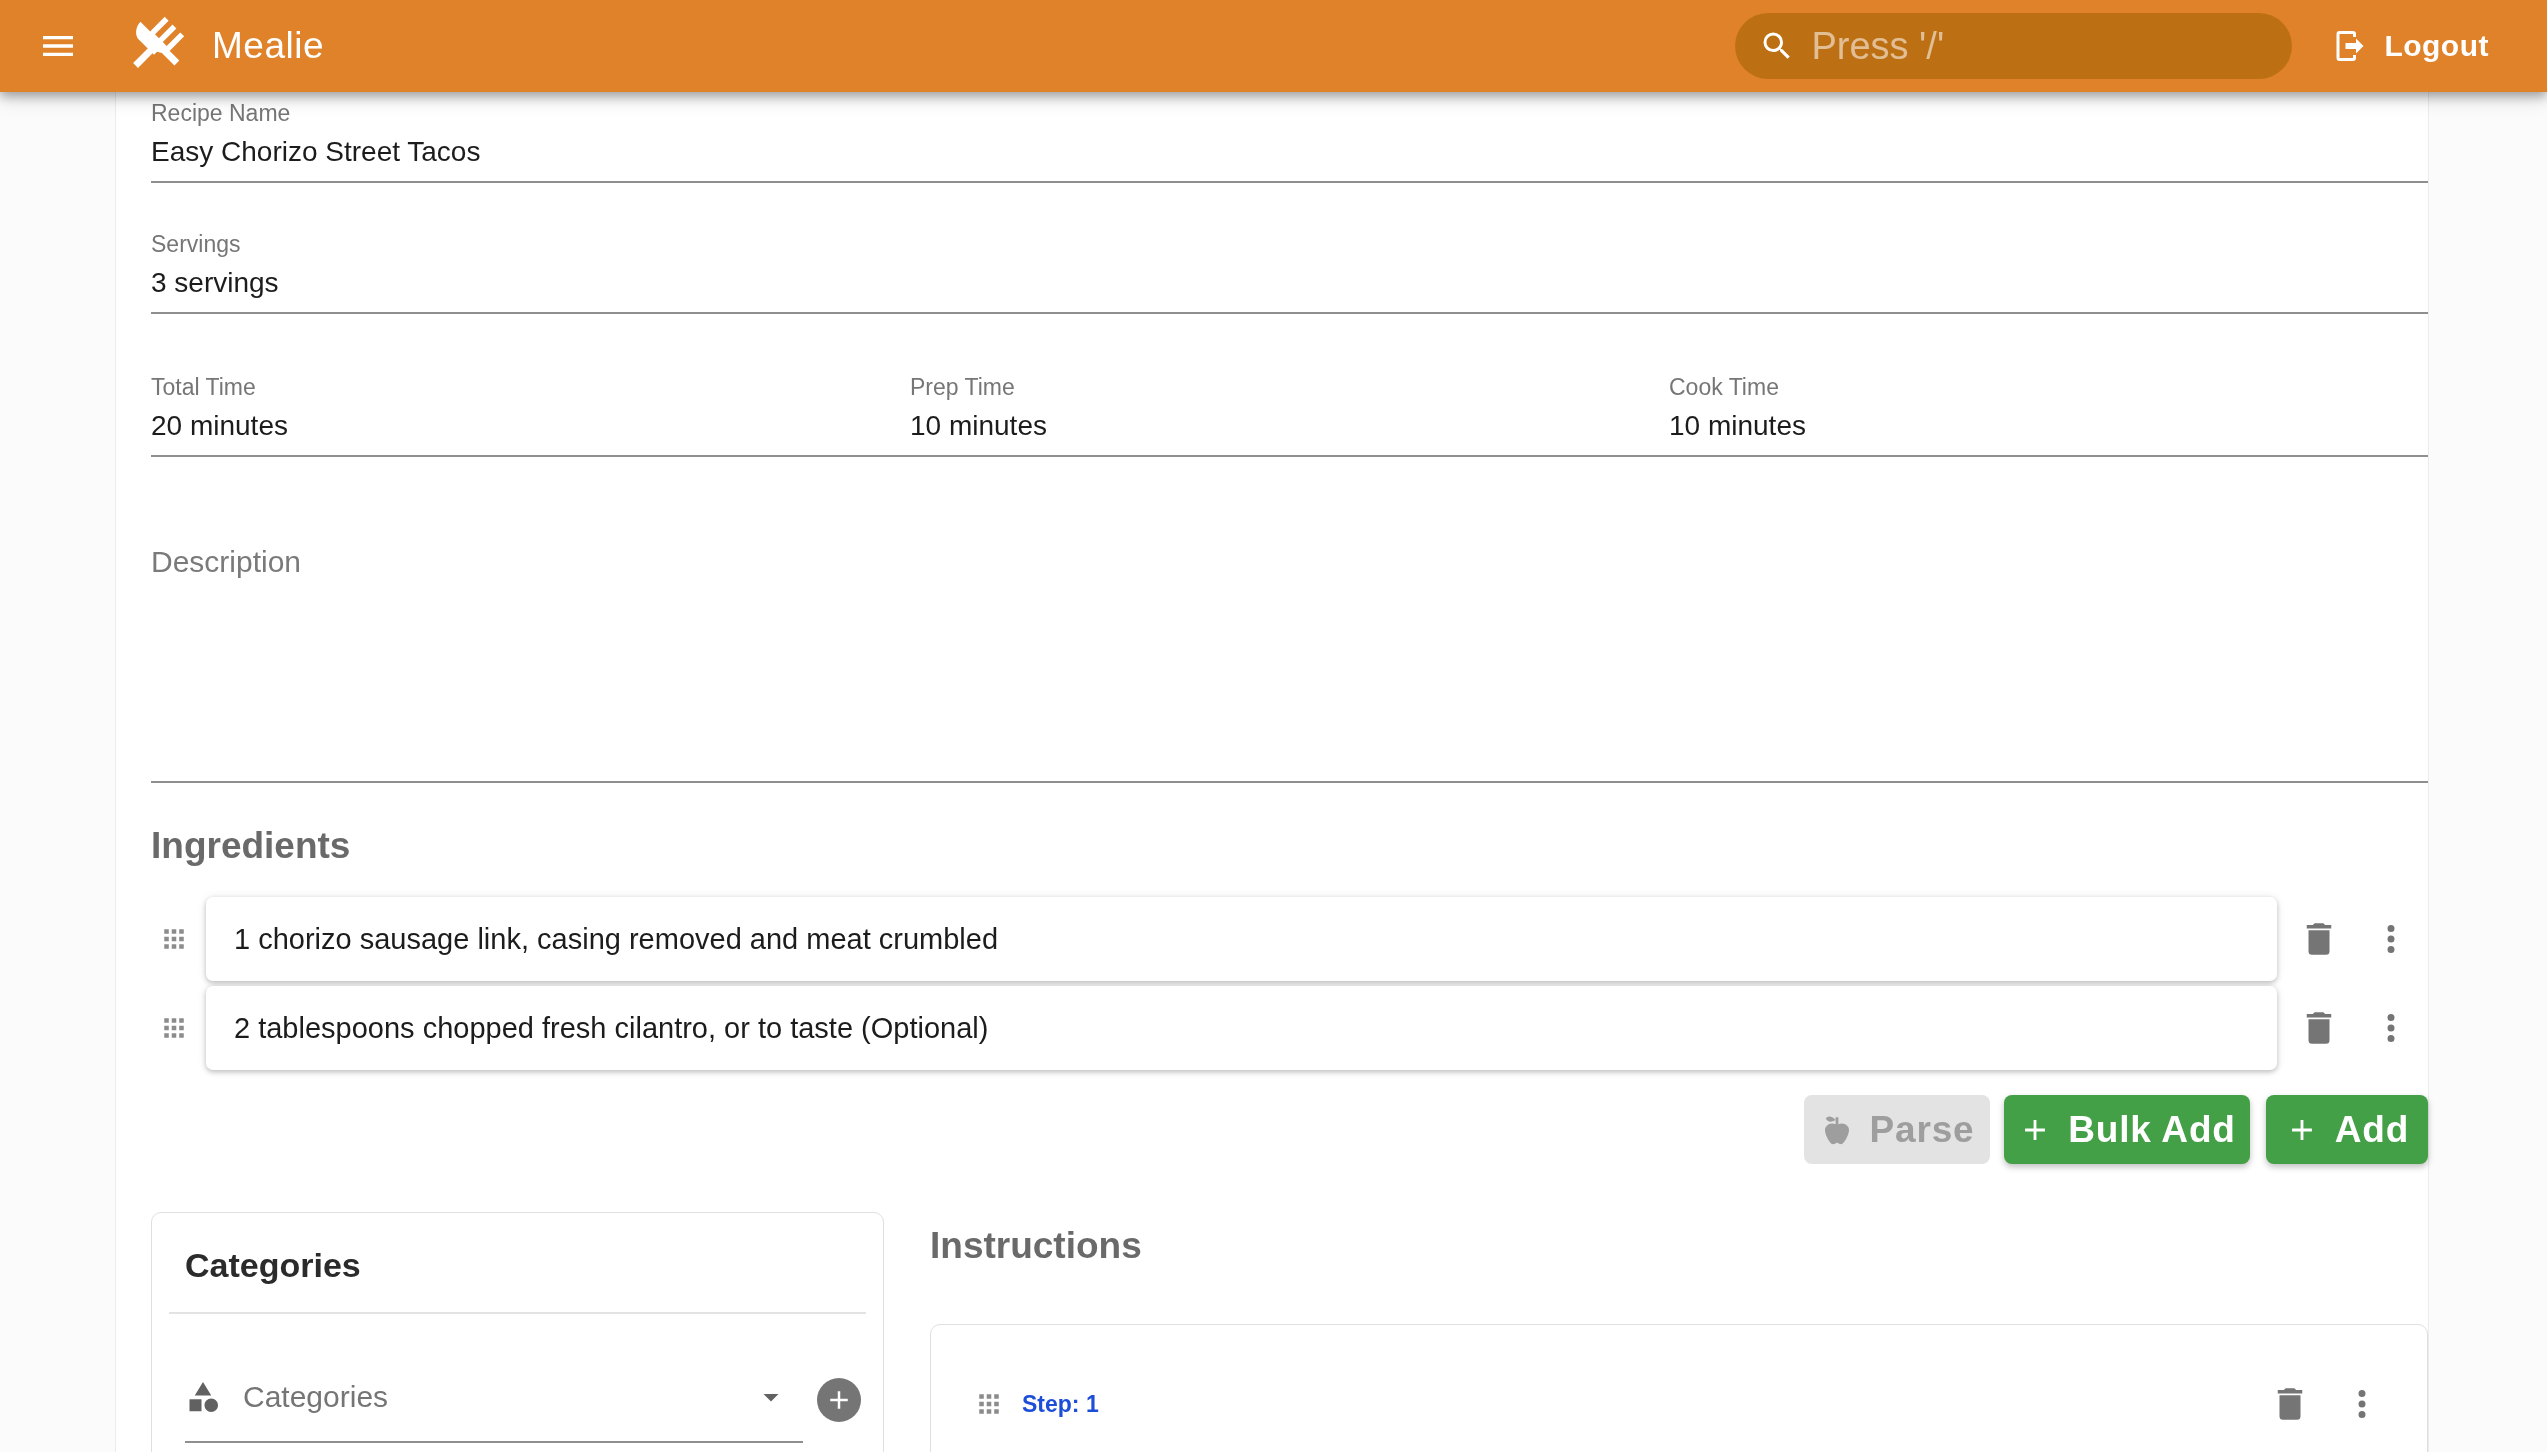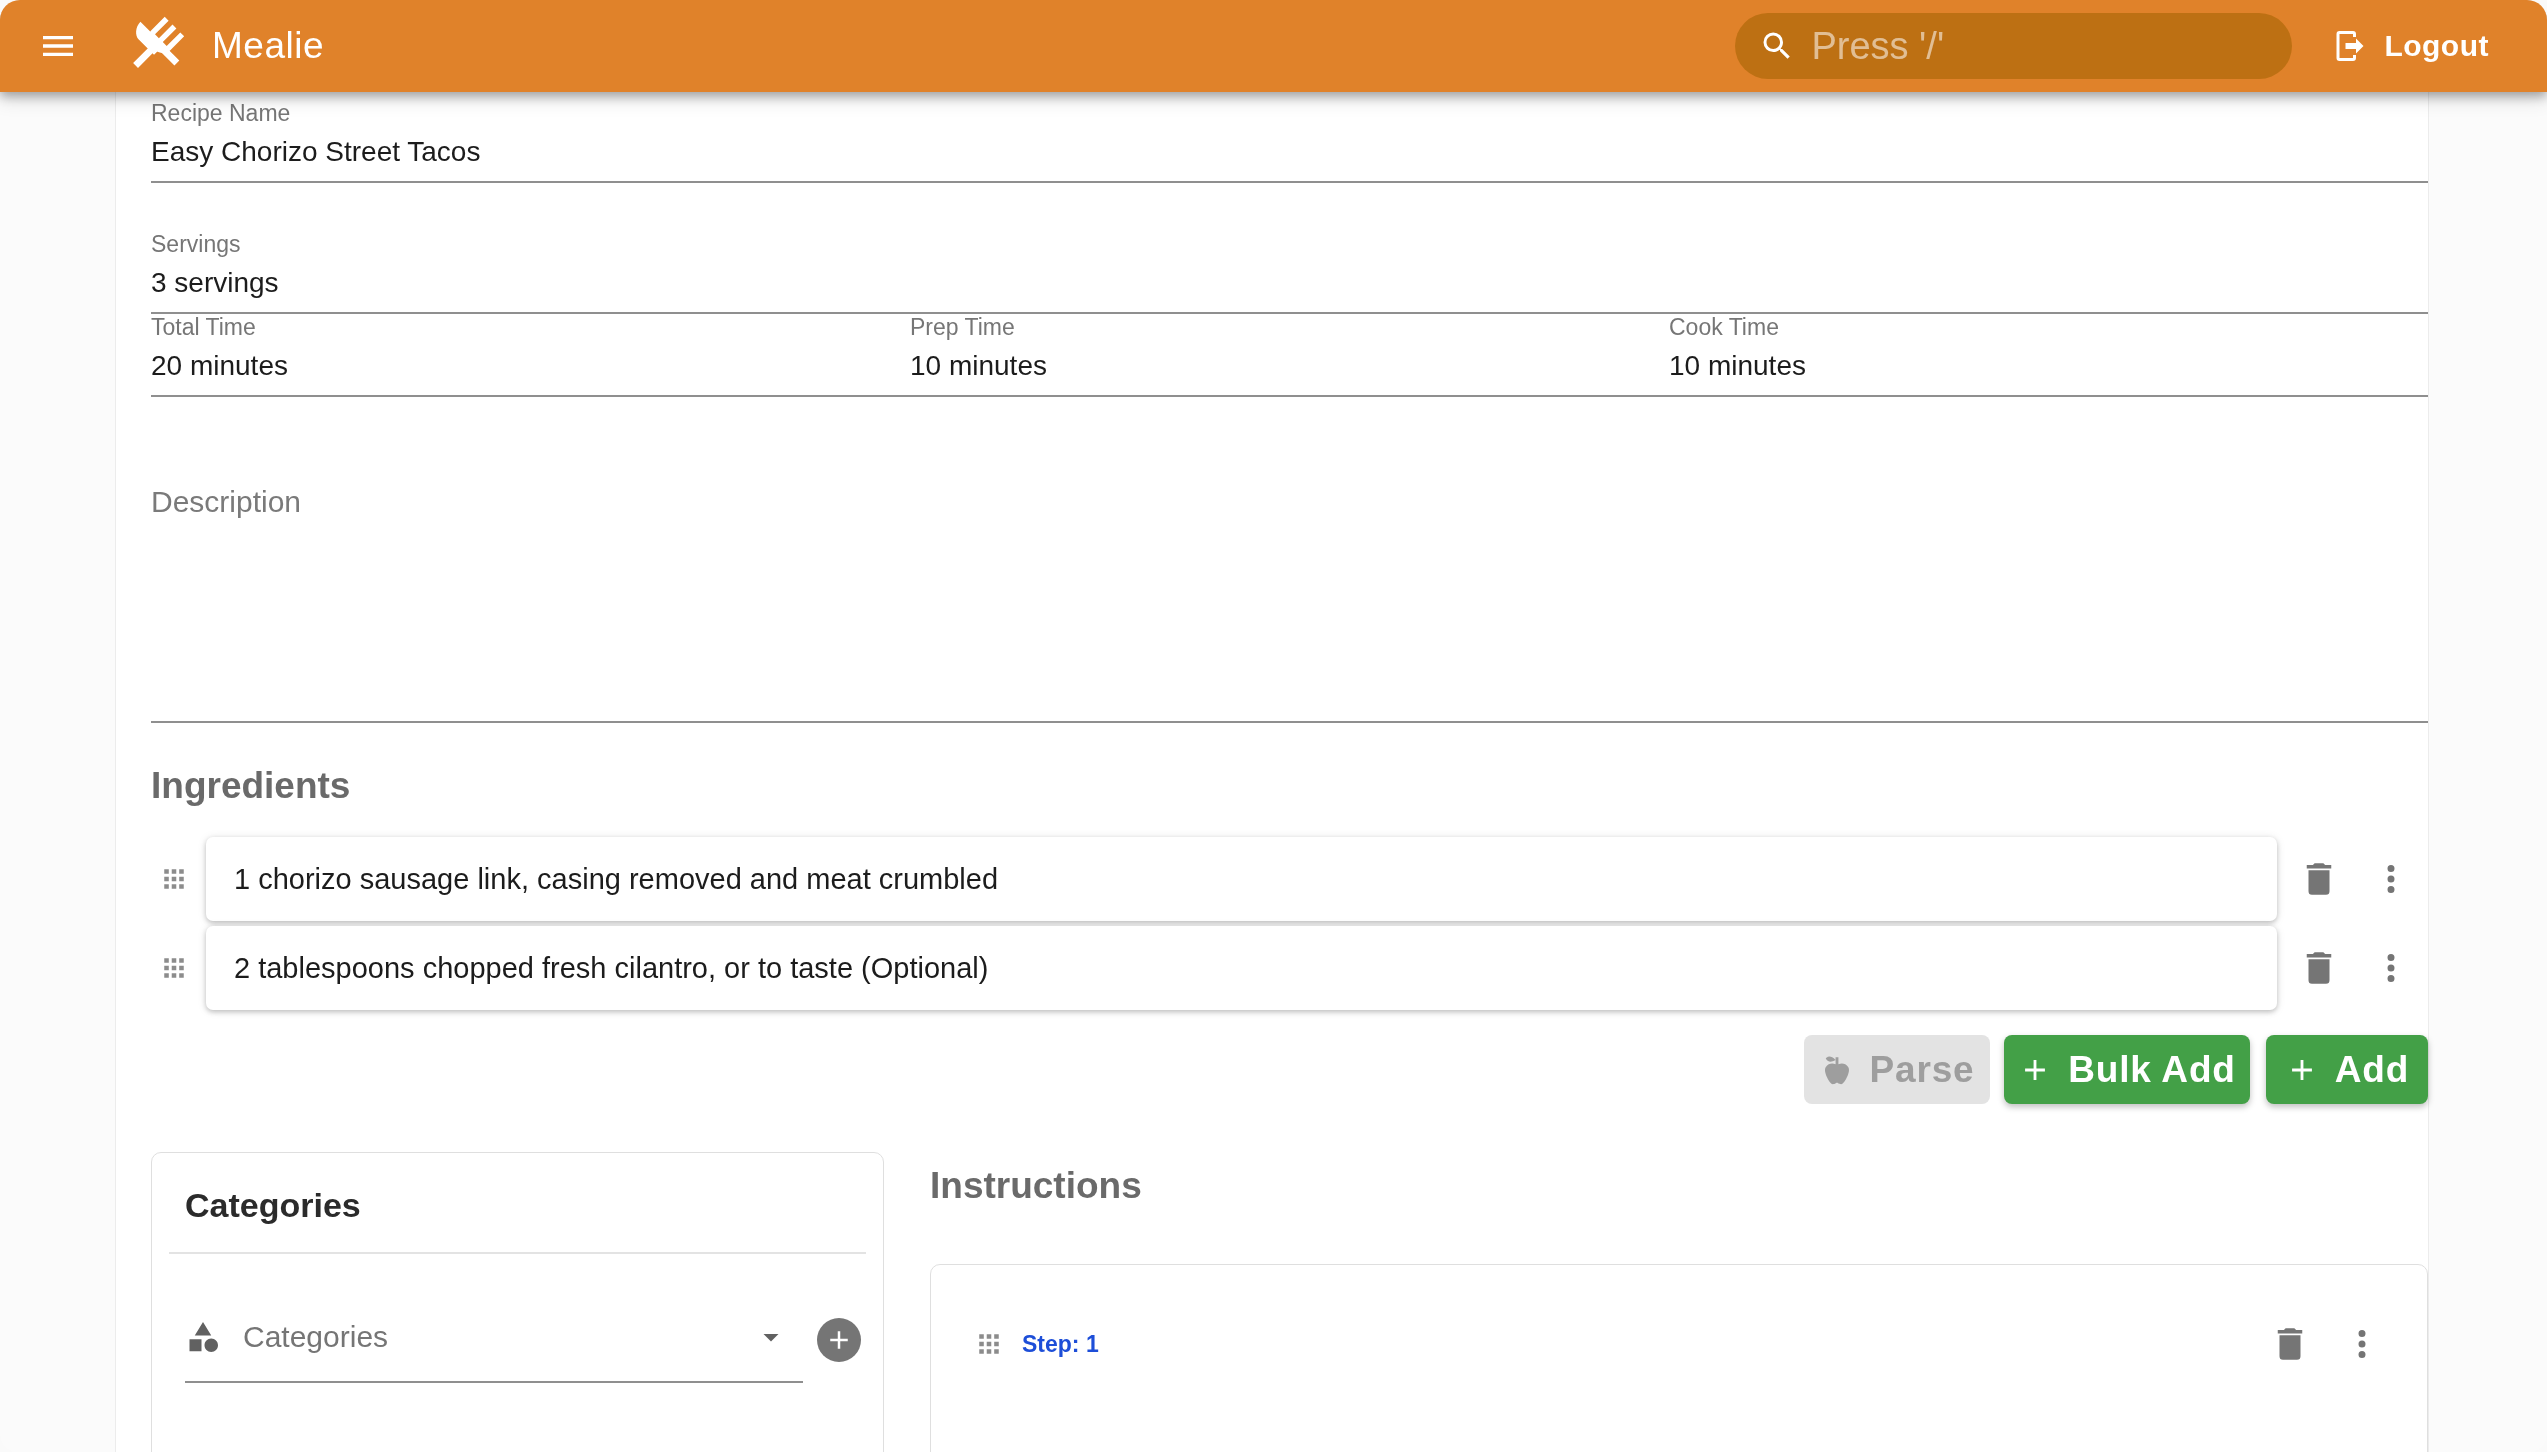--- a/index.html
+++ b/index.html
@@ -1,19 +1,19 @@
 <!DOCTYPE html>
 <html><head>
 <meta charset="utf-8">
 <style>
   * { margin:0; padding:0; box-sizing:border-box; }
   html,body { background:#fafafa; }
   .page {
     position:relative; width:2547px; height:1453px; overflow:hidden;
-    font-family:"Liberation Sans", sans-serif; background:#fbfbfb;border-radius:20px;
+    font-family:"Liberation Sans", sans-serif; background:#fbfbfb;
   }
 
   
   .appbar {
     position:absolute; top:0; left:0; width:2547px; height:92px;
     background:#E0822A; display:flex; align-items:center;
     box-shadow:0 4px 10px rgba(0,0,0,.30), 0 8px 18px rgba(0,0,0,.12);
     z-index:20; color:#fff;
   }
   .appbar-left { display:flex; align-items:center; }
@@ -41,21 +41,21 @@
     position:absolute; top:92px; left:115px; width:2314px; height:1361px;
     background:#fff; border-left:1px solid #ececec; border-right:1px solid #ececec;
   }
 
   .form-top { margin:0 0 0 35px; }
   .field { border-bottom:2px solid #8F8F8F; }
   .field .f-label { font-size:23px; color:#767676; }
   .field .f-value { font-size:28px; color:#1c1c1c; margin-top:9px; padding-bottom:13px; }
   .field-name { padding-top:8px; }
   .field-servings { margin-top:48px; }
-  .times-row { display:flex; }
+  .times-row { display:flex; margin-top:60px; }
   .times-row .field { flex:1; }
 
   .description-block {
     height:326px; border-bottom:2px solid #8F8F8F; padding-top:88px;
   }
   .description-label { font-size:30px; color:#7a7a7a; }
 
   .section-heading { margin:42px 0 0 35px; font-size:37px; font-weight:700; color:#6A6A6A; }
   .ing-rows { margin-top:30px; }
 

